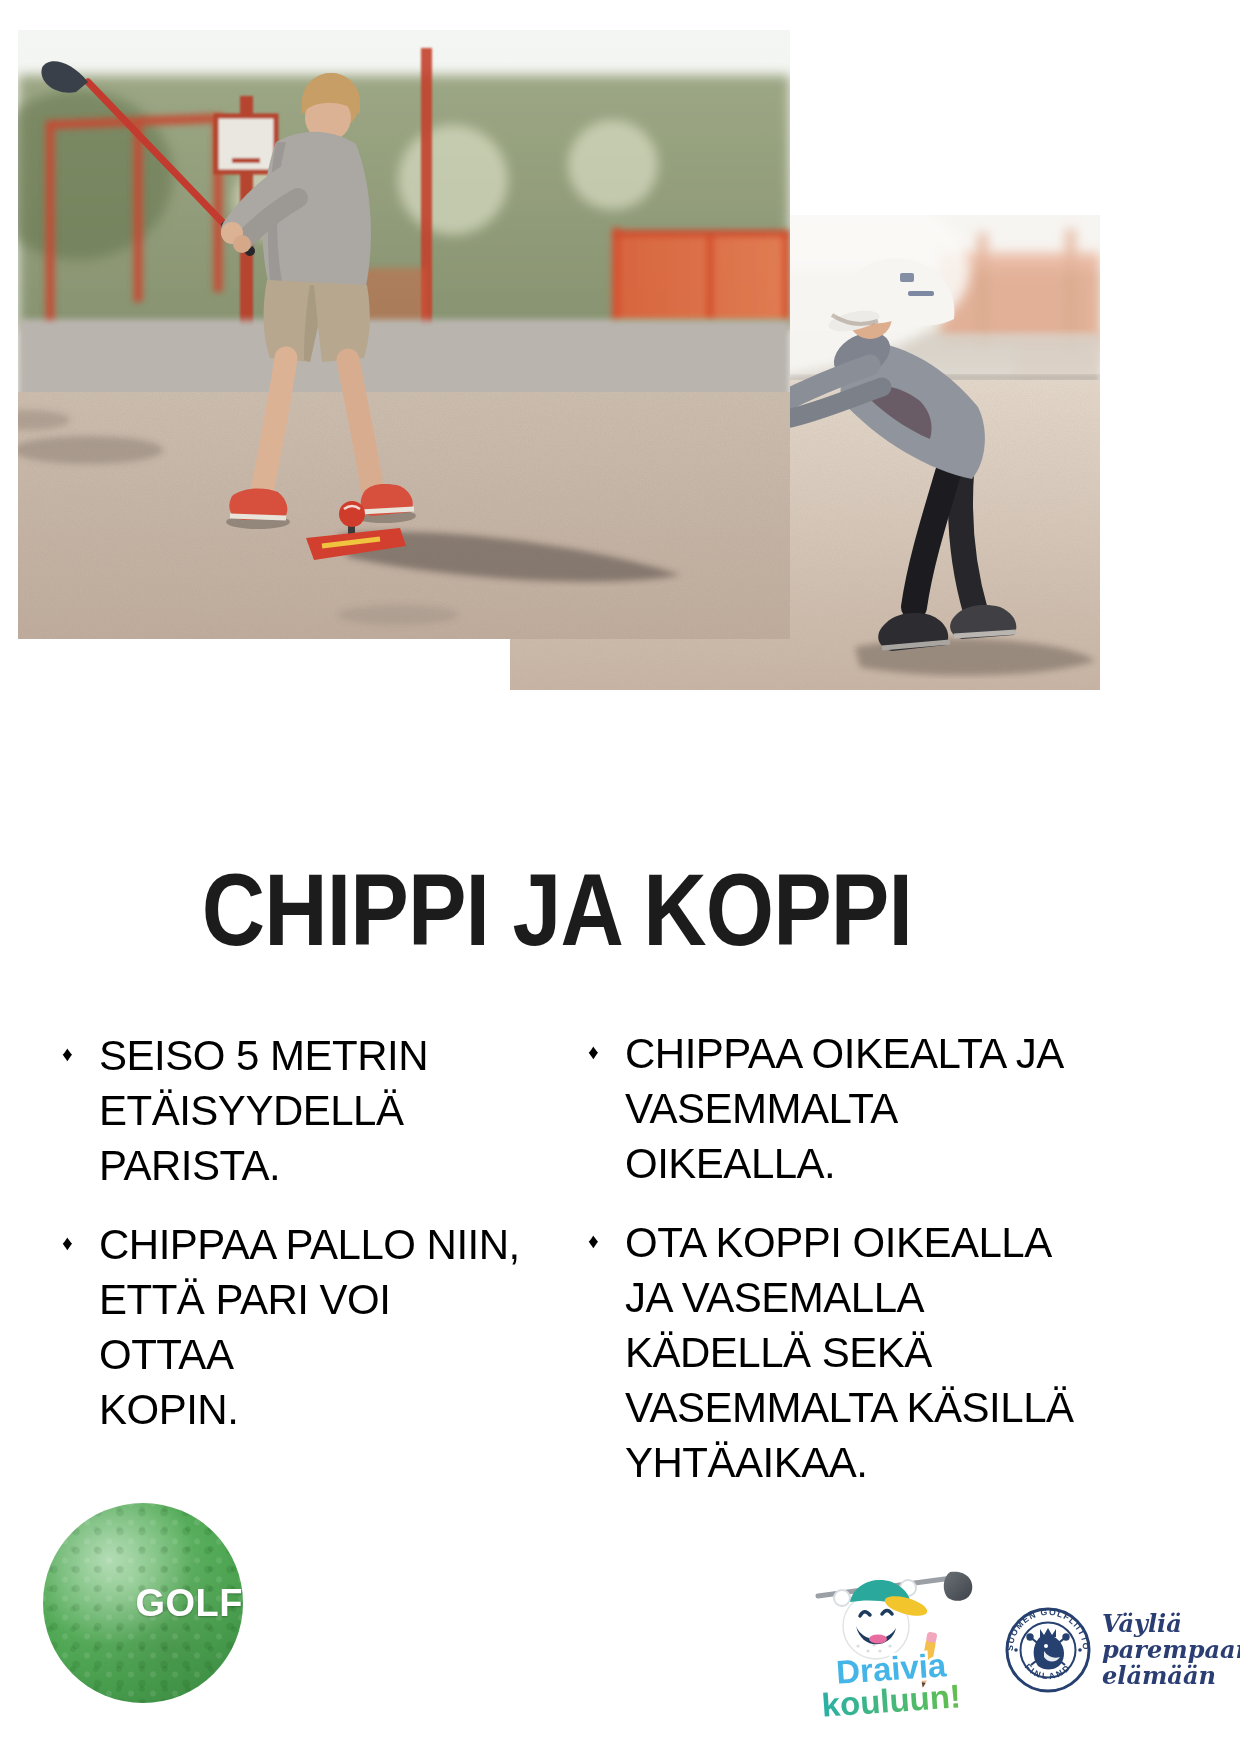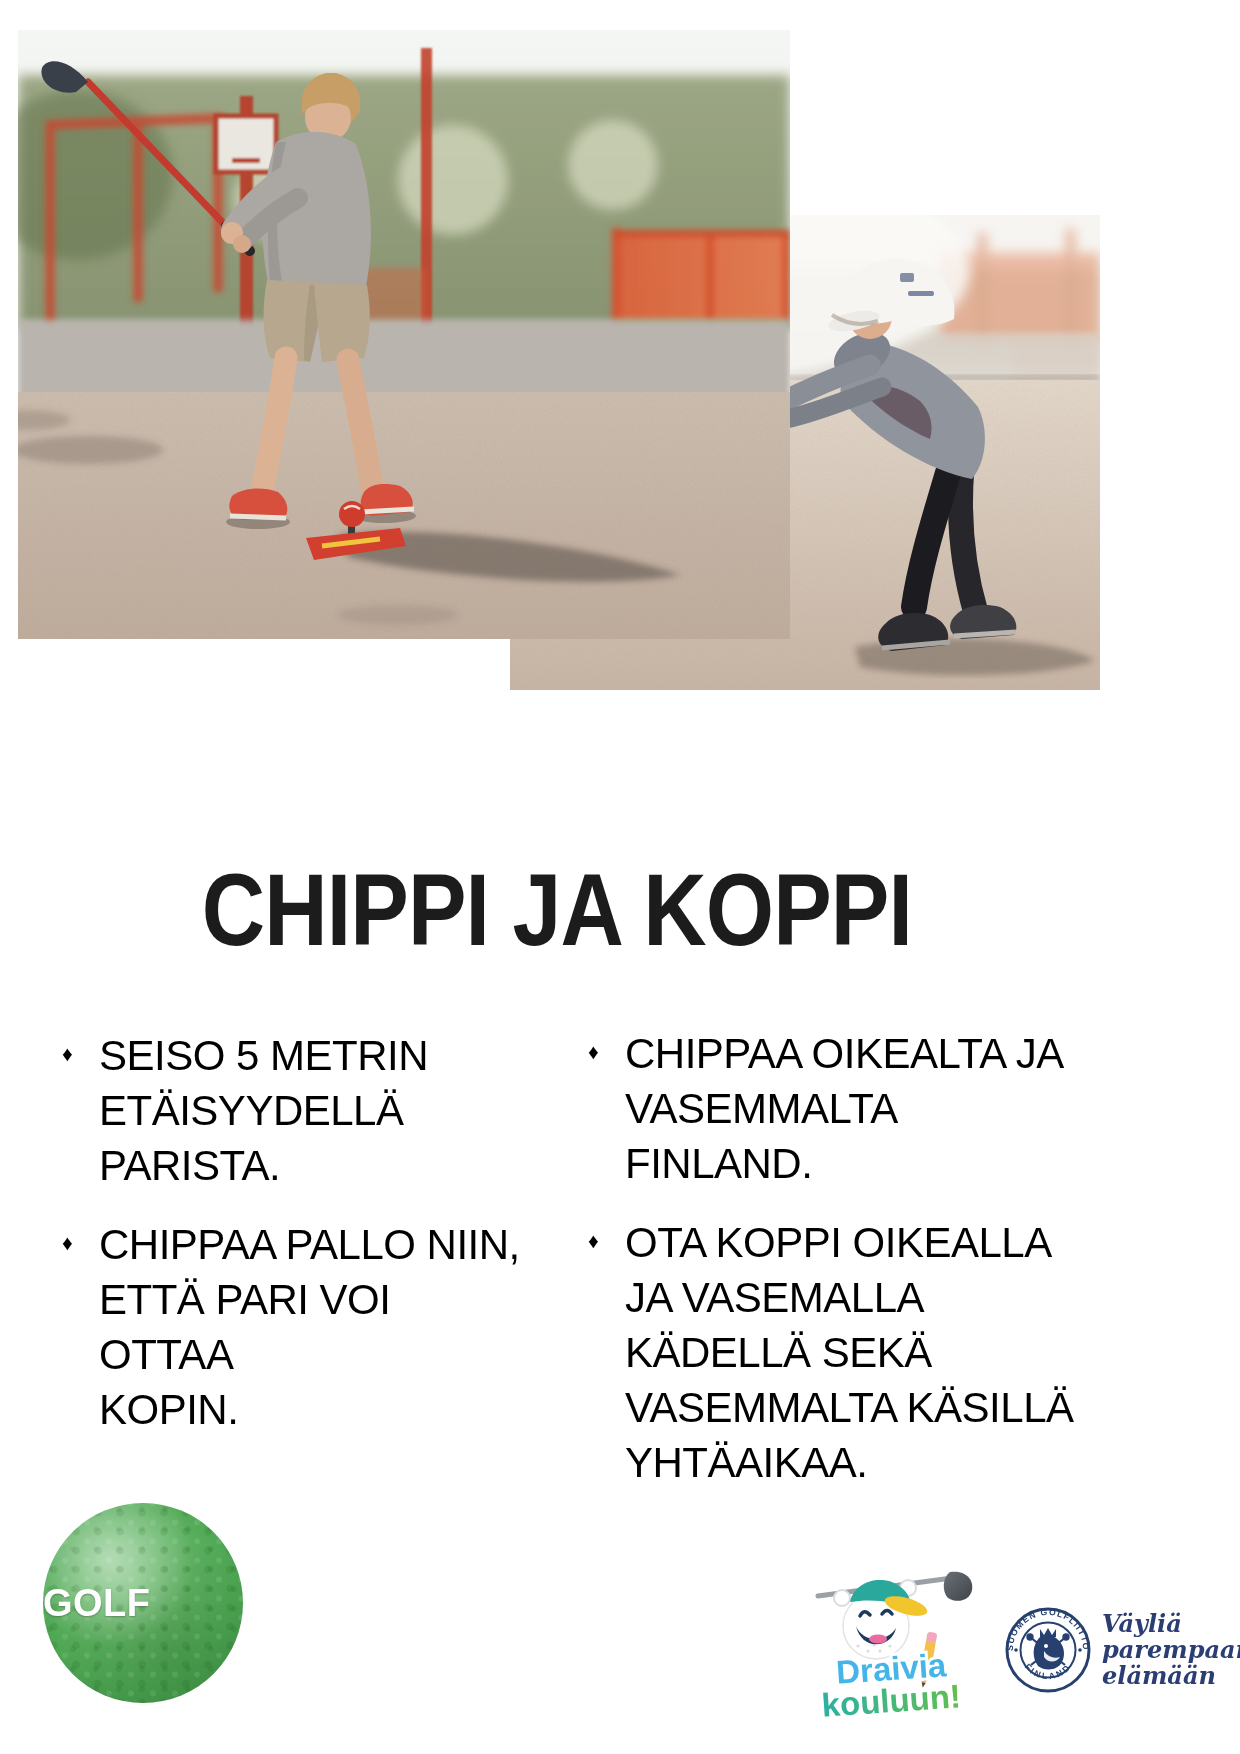--- a/index.html
+++ b/index.html
@@ -24,21 +24,21 @@
   .bullet-col{position:absolute;z-index:3;}
   #col-left{left:62px;top:1026px;width:470px;}
   #col-right{left:588px;top:1024px;width:515px;}
   .bullet-item{position:relative;padding-left:35px;margin-bottom:24px;}
   .bullet-marker{position:absolute;left:0;top:14px;font-size:21px;color:#000;}
   .bullet-text{margin:2px;font-size:42px;line-height:55px;color:#000;
                white-space:pre-line;letter-spacing:-0.5px;}
 
   
   #golf-ball{left:43px;top:1503px;width:200px;height:200px;border-radius:50%;
-     z-index:3;display:flex;align-items:center;justify-content:flex-start;
+     z-index:3;display:flex;align-items:center;justify-content:flex-end;
      background:
        radial-gradient(circle at 33% 28%, rgba(255,255,255,.50), rgba(255,255,255,0) 44%),
        radial-gradient(circle at 64% 74%, rgba(0,40,0,.16), rgba(0,0,0,0) 58%),
        radial-gradient(circle at 30% 30%, rgba(0,60,0,.10) 2.4px, transparent 3.4px),
        radial-gradient(circle at 45% 40%, #74c376, #4ea653 62%, #3f9247 88%);
      background-size:auto,auto,23px 20px,auto;}
   #golf-ball .dimples{position:absolute;inset:0;border-radius:50%;
      background:
        radial-gradient(circle, rgba(0,50,0,.09) 3.2px, transparent 4.4px),
        radial-gradient(circle, rgba(255,255,255,.10) 2.4px, transparent 3.6px);
@@ -257,21 +257,21 @@
 ETTÄ PARI VOI OTTAA
 KOPIN.</p>
     </div>
   </div>
 
   <div id="col-right" class="bullet-col">
     <div class="bullet-item">
       <span class="bullet-marker">♦</span>
       <p class="bullet-text">CHIPPAA OIKEALTA JA
 VASEMMALTA
-FINLAND.</p>
+OIKEALLA.</p>
     </div>
     <div class="bullet-item">
       <span class="bullet-marker">♦</span>
       <p class="bullet-text">OTA KOPPI OIKEALLA
 JA VASEMALLA
 KÄDELLÄ SEKÄ
 VASEMMALTA KÄSILLÄ
 YHTÄAIKAA.</p>
     </div>
   </div>

